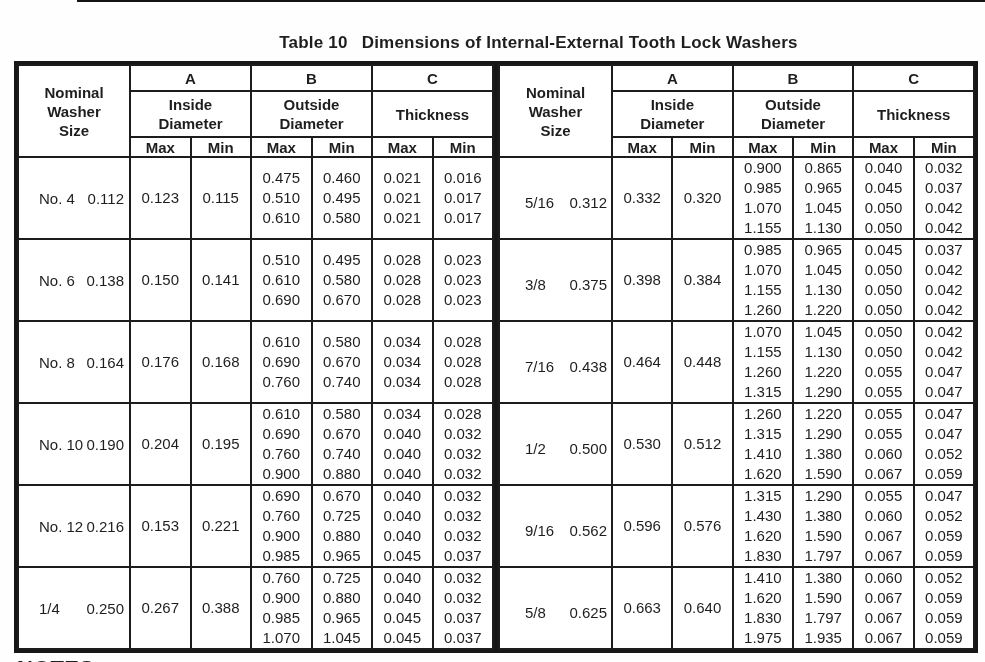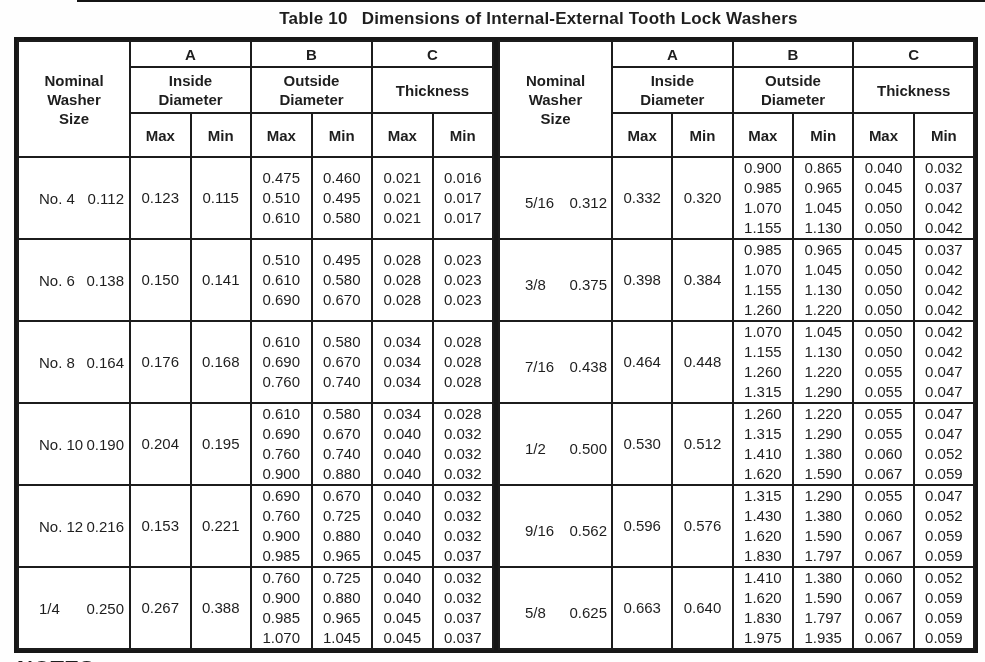--- a/index.html
+++ b/index.html
@@ -19,20 +19,21 @@
   }
   .title {
     padding-top: 8px;
     padding-left: 92px;
     text-align: center;
     font-weight: bold;
     font-size: 17px;
     letter-spacing: 0.2px;
     white-space: nowrap;
     line-height: 21px;
+    margin-top: 24px;
   }
   .t-label { margin-right: 14px; }
 
   .frame {
     margin: 8px 7px 0 14px;
     border: 3px solid #161616;
     background: #fff;
     display: flex;
     box-sizing: border-box;
   }
@@ -49,21 +50,21 @@
     padding: 0;
   }
   thead th {
     font-weight: bold;
     font-size: 15px;
     text-align: center;
     vertical-align: middle;
   }
   tr.h1 { height: 26px; }
   tr.h2 { height: 46px; }
-  tr.h3 { height: 44px; }
+  tr.h3 { height: 20px; }
   tbody tr { height: 82px; }
 
   th.nom-h {
     white-space: pre-line;
     line-height: 19px;
   }
   th.grp-name {
     white-space: pre-line;
     line-height: 19px;
   }

